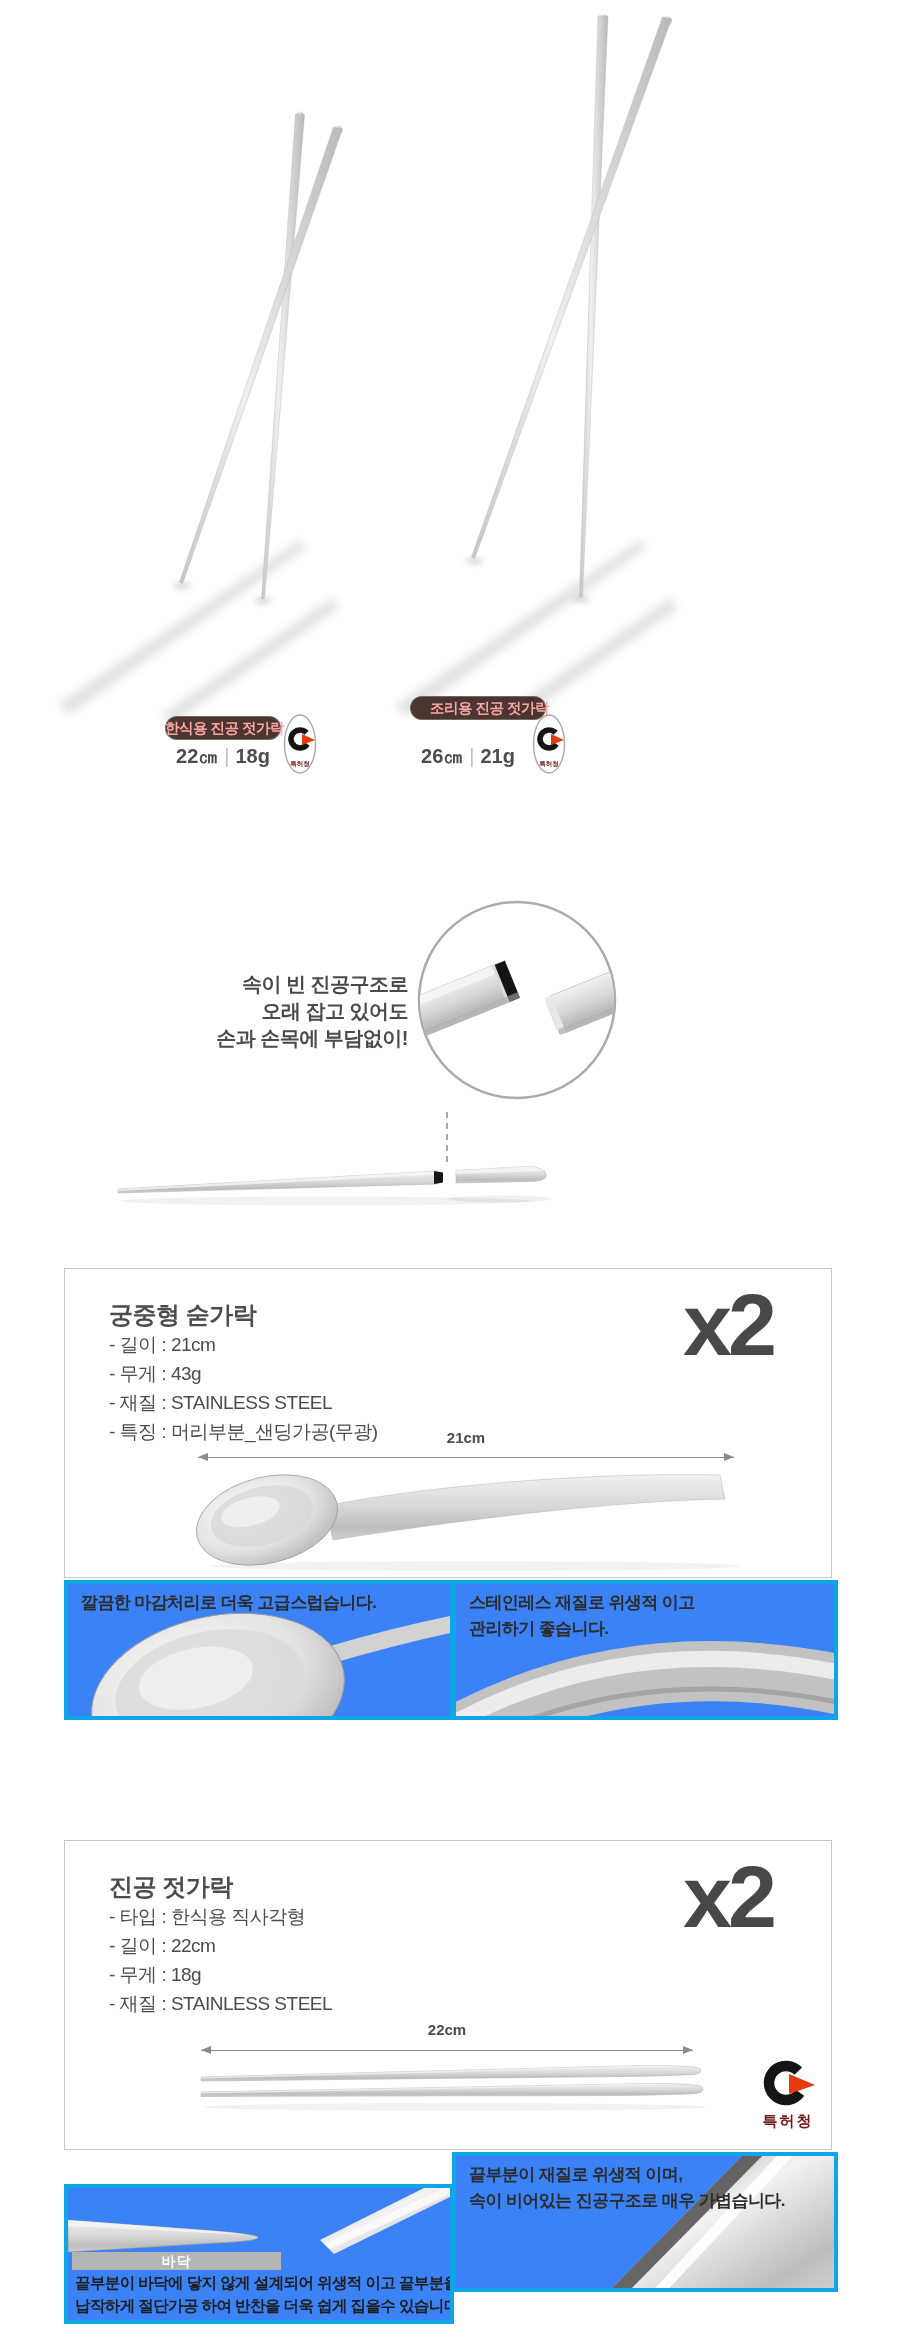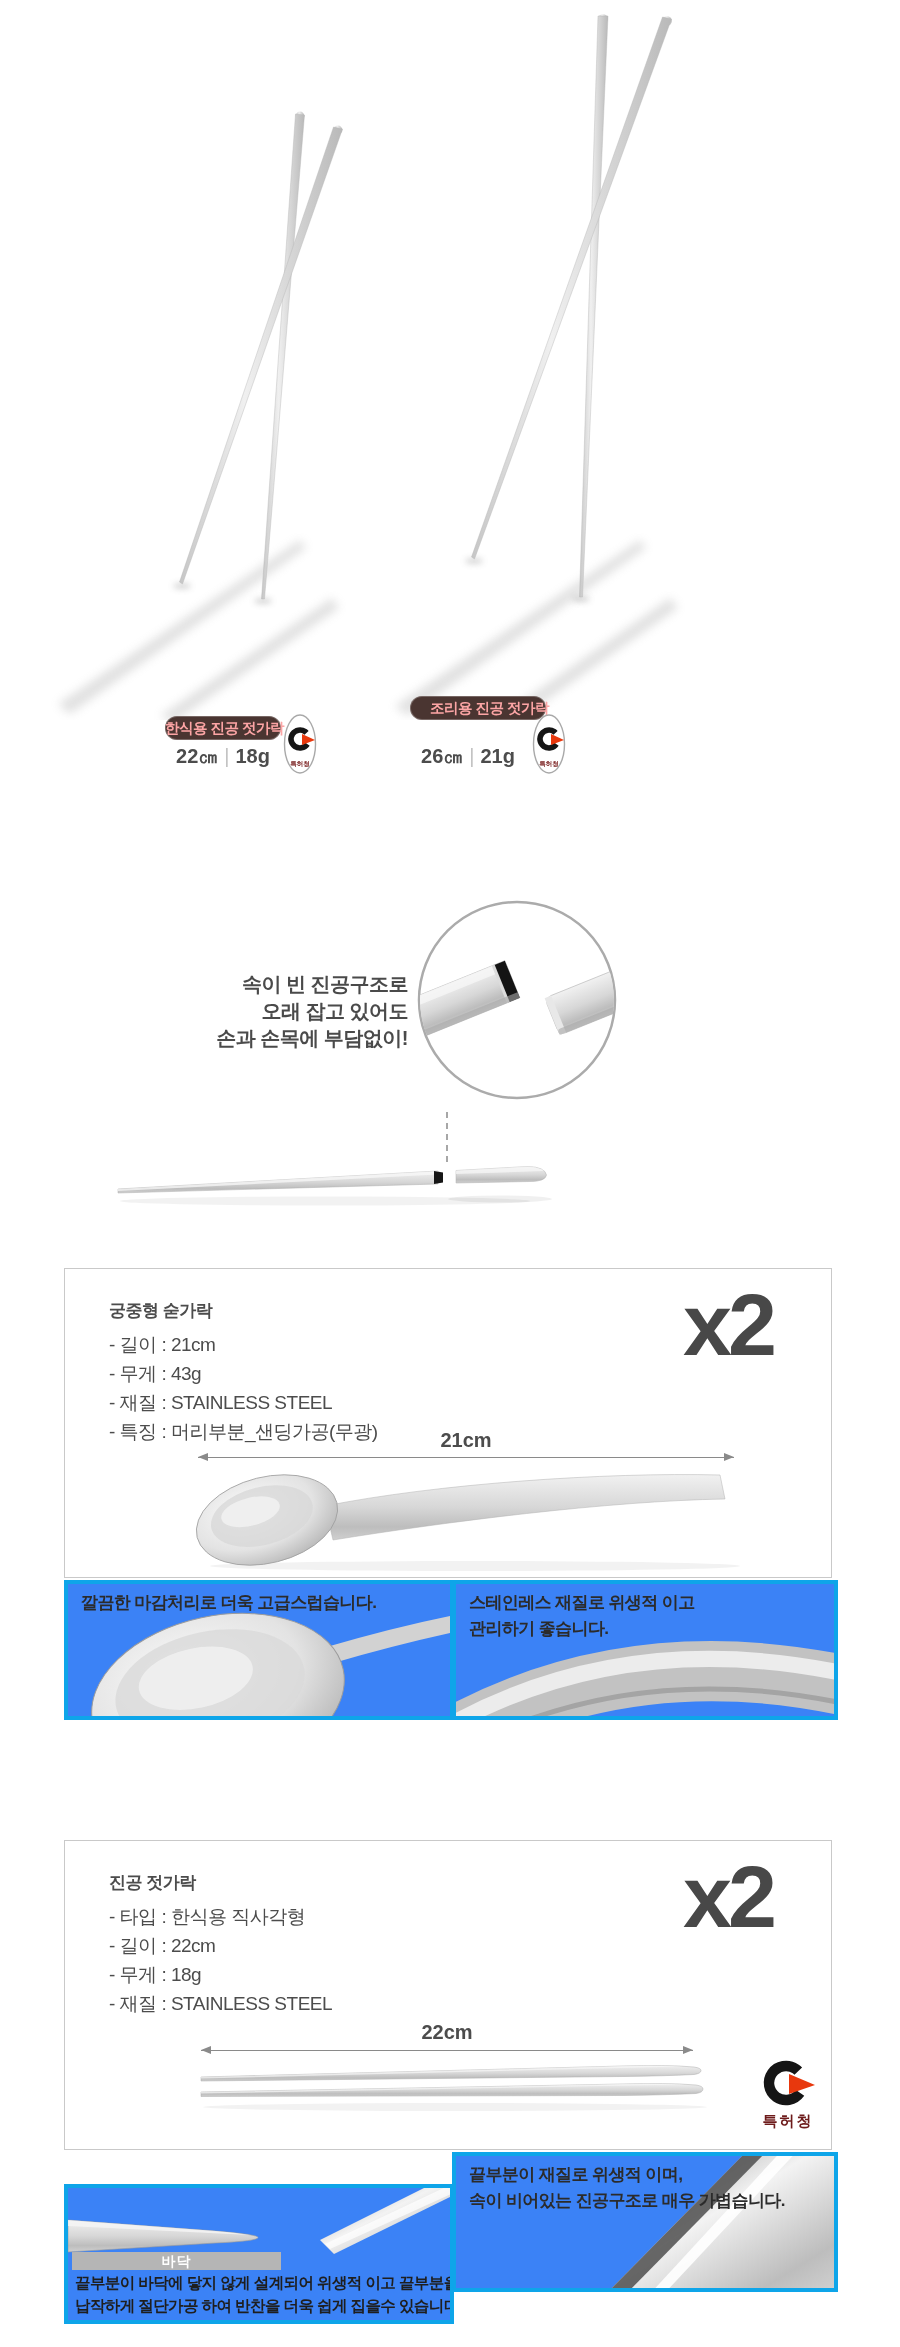--- a/index.html
+++ b/index.html
@@ -17,27 +17,27 @@
 
   
   .inset-text{position:absolute;left:150px;top:971px;width:258px;text-align:right;
         font-size:20px;line-height:27px;font-weight:600;color:#4a4a4a;letter-spacing:-0.5px;}
   .dash-line{position:absolute;left:446px;top:1112px;height:50px;width:0;
         border-left:2px dashed #a7a7a7;}
 
   
   .spec-box{position:absolute;left:64px;width:766px;height:308px;background:#fff;
         border:1px solid #c9c9c9;}
-  .spec-title{position:absolute;left:44px;top:30px;font-size:17px;font-weight:600;color:#4c4c4c;
+  .spec-title{position:absolute;left:44px;top:30px;font-size:24px;font-weight:600;color:#4c4c4c;
         letter-spacing:-0.5px;}
   .spec-list{position:absolute;left:44px;top:61px;font-size:19px;color:#4c4c4c;line-height:29px;
         letter-spacing:-0.5px;}
   .qty{position:absolute;right:58px;top:12px;font-size:88px;font-weight:bold;color:#484848;
         letter-spacing:-4px;line-height:1;}
-  .measure-label{position:absolute;text-align:center;font-size:20px;font-weight:600;color:#4c4c4c;}
+  .measure-label{position:absolute;text-align:center;font-size:15px;font-weight:600;color:#4c4c4c;}
   .measure-arrow{position:absolute;height:1px;background:#8a8a8a;}
   .measure-arrow::before,.measure-arrow::after{content:"";position:absolute;top:-4px;
         border-top:4px solid transparent;border-bottom:4px solid transparent;}
   .measure-arrow::before{left:0;border-right:10px solid #8a8a8a;}
   .measure-arrow::after{right:0;border-left:10px solid #8a8a8a;}
 
   
   .cap{position:absolute;background:#3b82f6;border:4px solid #0ea5e9;overflow:hidden;}
   .cap-text{position:absolute;left:13px;top:6px;font-size:17px;font-weight:700;color:#2b2b2b;
         line-height:26px;letter-spacing:-0.6px;white-space:nowrap;z-index:3;}

